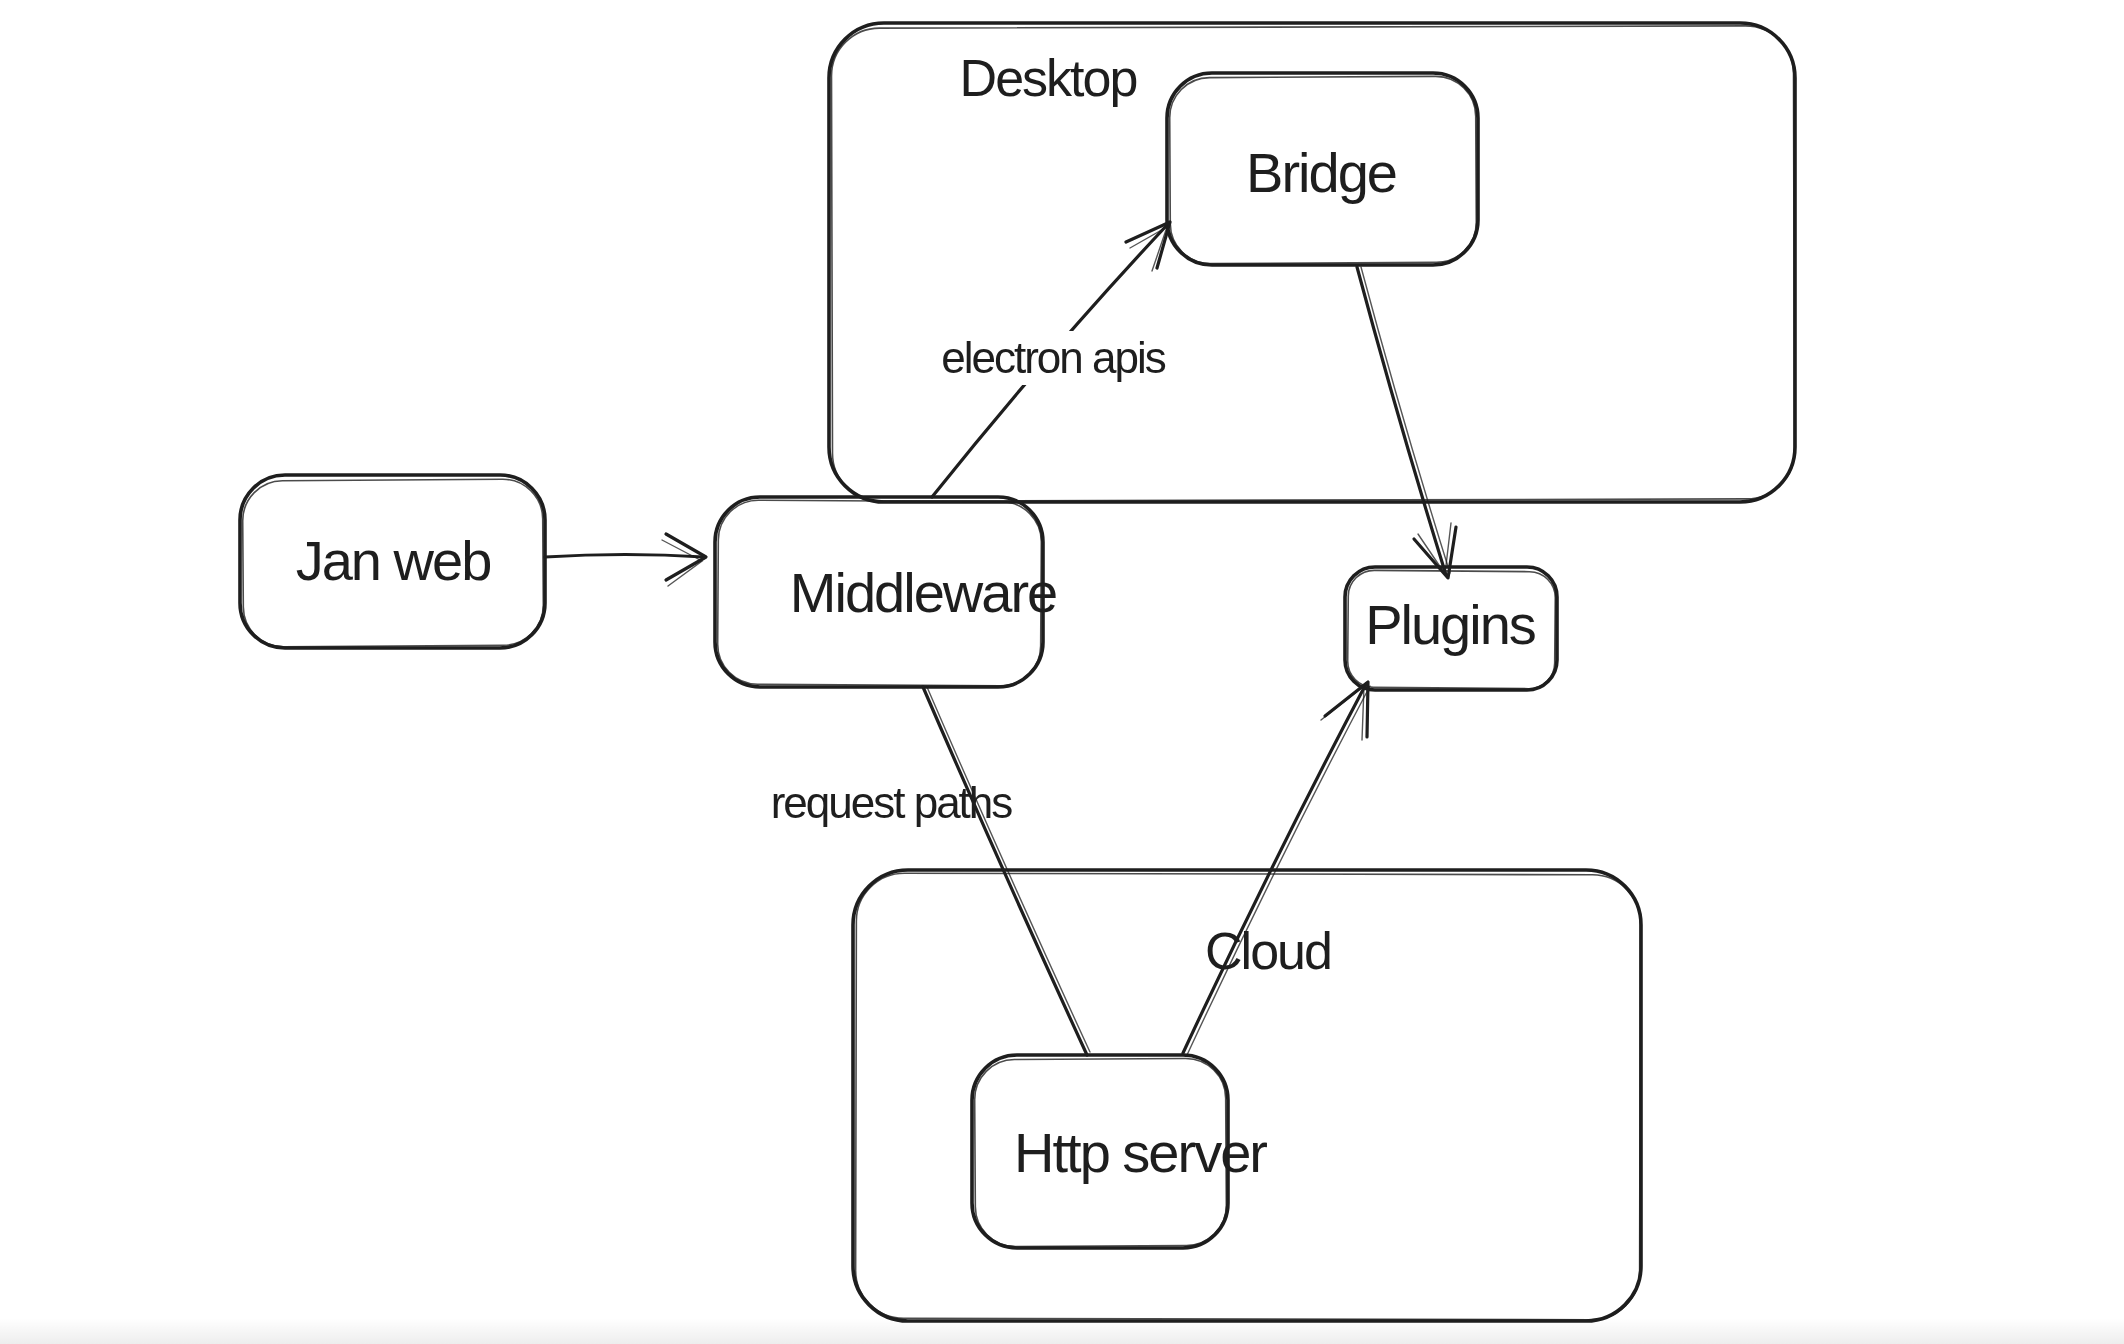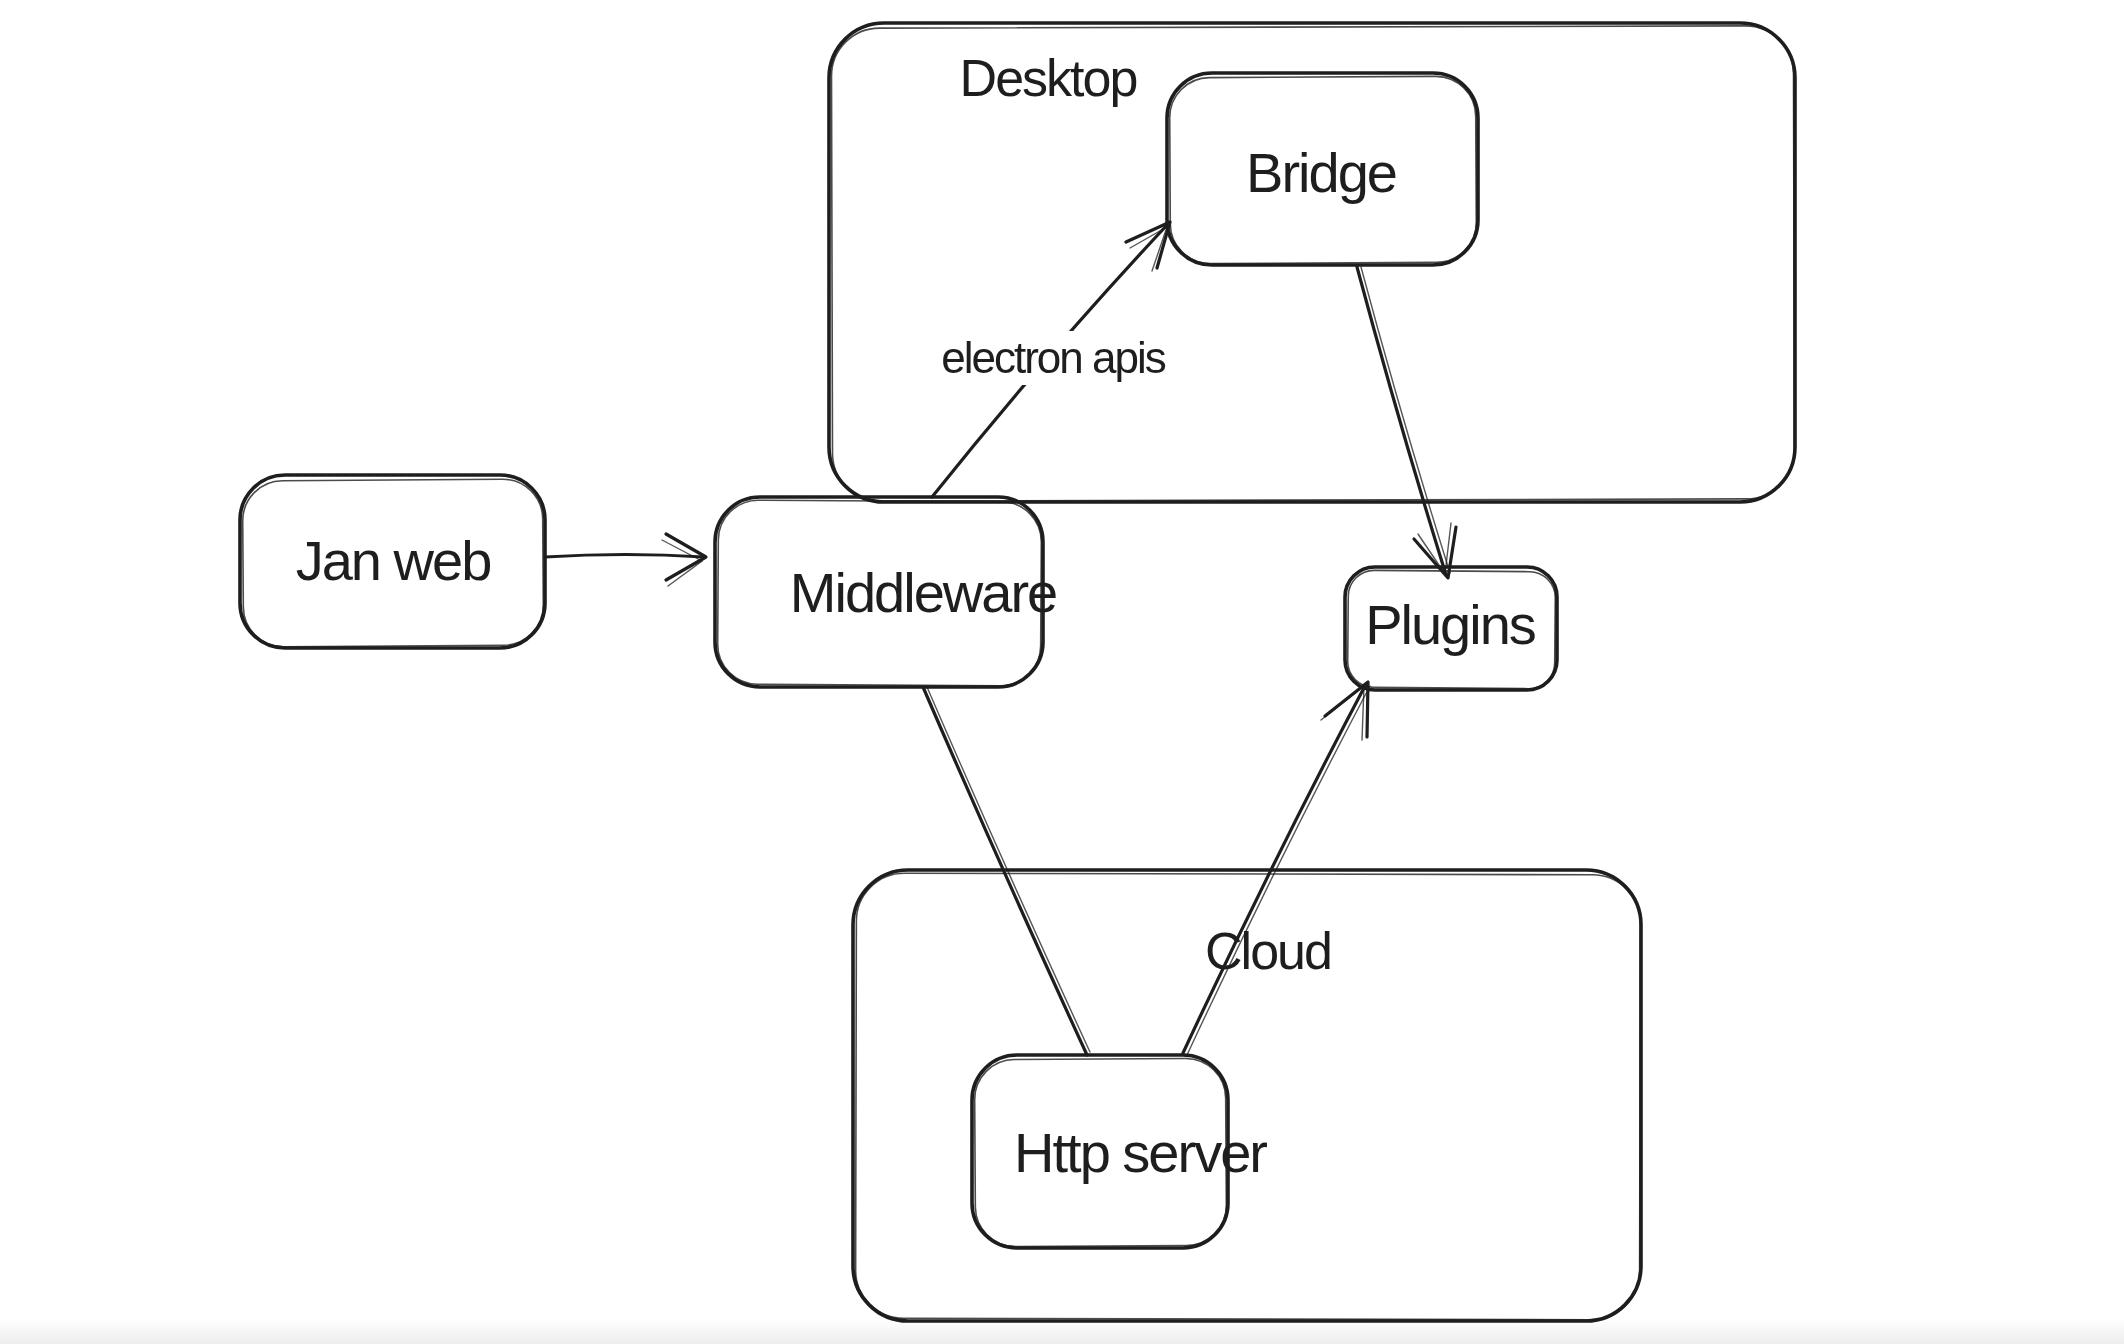--- a/index.html
+++ b/index.html
@@ -162,16 +162,17 @@
   <div class="lbl node-lbl" style="left:879px; top:592px;margin-left:44px;">Middleware</div>
 
   <div class="lbl node-lbl" style="left:1321px; top:172px;">Bridge</div>
 
   <div class="lbl node-lbl" style="left:1450px; top:624px;">Plugins</div>
 
   <div class="lbl node-lbl" style="left:1140px; top:1152px;">Http server</div>
 
   <div class="lbl edge-lbl masked" style="left:1053px; top:358px;text-align:right;">electron apis</div>
 
+  <div class="lbl edge-lbl" style="left:891px; top:803px;">request paths</div>
 
 
   <div class="bottom-fade"></div>
 </div>
 
 </body></html>

